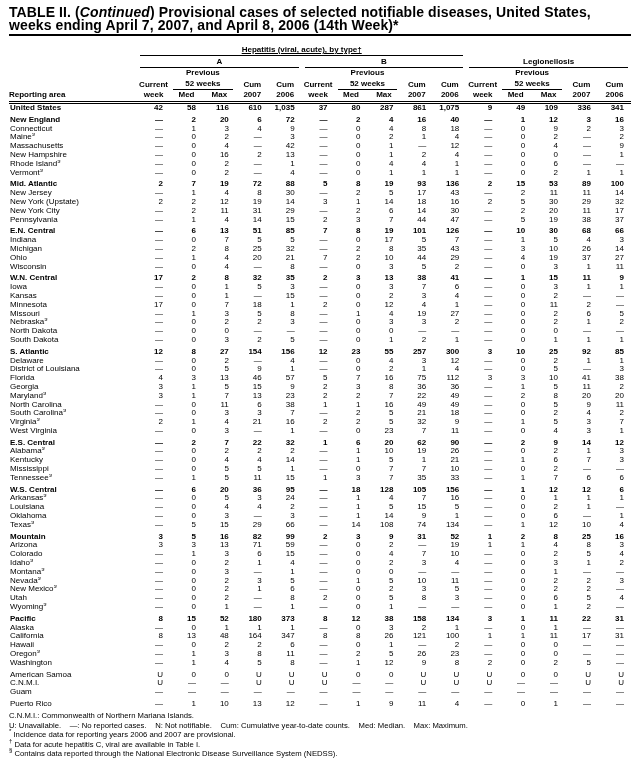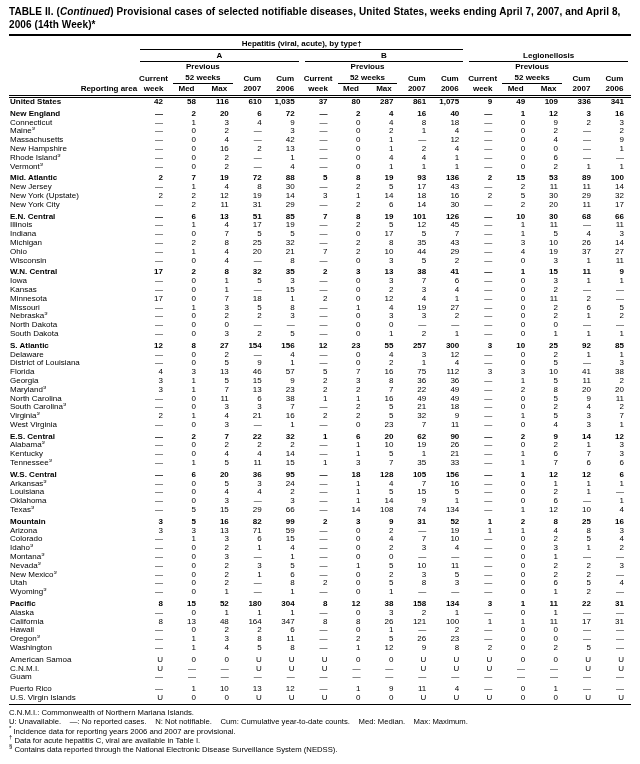--- a/index.html
+++ b/index.html
@@ -3,31 +3,31 @@
 <meta charset="utf-8">
 <style>
   * { margin:0; padding:0; box-sizing:border-box; }
   html,body { background:#fff; }
   body {
     width:640px; height:764px; overflow:hidden;
     color:#000;
     font-family:"Liberation Sans", sans-serif;
     padding:6px 9px 0 9px;
   }
-  .title { font-size:10px; font-weight:bold; line-height:12.5px; margin-bottom:3px; letter-spacing:0.1px; }
+  .title { font-size:14px; font-weight:bold; line-height:12.5px; margin-bottom:3px; letter-spacing:0.1px; }
   .title i { font-style:italic; }
 
   table { border-collapse:collapse; table-layout:fixed; width:622px; border-top:2px solid #000; }
   .c-ra { width:128px; }
   .c-num { width:32.9px; }
 
   thead th { font-weight:bold; font-size:8px; line-height:9.5px; text-align:center; vertical-align:bottom; padding:0; }
   thead .rule { border-bottom:1px solid #000; margin:0 3px; padding:1px 0 0.5px 0; }
-  thead tr.h1 th { padding-top:2px; }
-  thead th.ra-label { text-align:right; }
+  thead tr.h1 th { padding-top:8px;text-decoration:underline; }
+  thead th.ra-label { text-align:left; }
   thead tr.hlast th { border-bottom:3px double #000; padding-bottom:2px; }
 
   td { font-size:8px; line-height:8.8px; text-align:right; padding:0 7px 0 0; white-space:nowrap; }
   td.ra { text-align:left; padding:0 0 0 1px; overflow:hidden; }
   tr.bold td { font-weight:bold; }
   tr.group-start td { padding-top:3px; }
   tbody tr.last-row td { border-bottom:1.5px solid #000; padding-bottom:1.5px; }
 
   sup { font-size:6px; vertical-align:super; line-height:0; }
 
@@ -343,55 +343,55 @@
         <td>2</td>
         <td>6</td>
         <td>14</td>
         <td>30</td>
         <td>—</td>
         <td>2</td>
         <td>20</td>
         <td>11</td>
         <td>17</td>
       </tr>
+      <tr>
+        <td class="ra">Pennsylvania</td>
+        <td>—</td>
+        <td>1</td>
+        <td>4</td>
+        <td>14</td>
+        <td>15</td>
+        <td>2</td>
+        <td>3</td>
+        <td>7</td>
+        <td>44</td>
+        <td>47</td>
+        <td>—</td>
+        <td>5</td>
+        <td>19</td>
+        <td>38</td>
+        <td>37</td>
+      </tr>
       <tr class="group-start bold">
         <td class="ra">E.N. Central</td>
         <td>—</td>
         <td>6</td>
         <td>13</td>
         <td>51</td>
         <td>85</td>
         <td>7</td>
         <td>8</td>
         <td>19</td>
         <td>101</td>
         <td>126</td>
         <td>—</td>
         <td>10</td>
         <td>30</td>
         <td>68</td>
         <td>66</td>
-      </tr>
-      <tr>
-        <td class="ra">Illinois</td>
-        <td>—</td>
-        <td>1</td>
-        <td>4</td>
-        <td>17</td>
-        <td>19</td>
-        <td>—</td>
-        <td>2</td>
-        <td>5</td>
-        <td>12</td>
-        <td>45</td>
-        <td>—</td>
-        <td>1</td>
-        <td>11</td>
-        <td>—</td>
-        <td>11</td>
       </tr>
       <tr>
         <td class="ra">Indiana</td>
         <td>—</td>
         <td>0</td>
         <td>7</td>
         <td>5</td>
         <td>5</td>
         <td>—</td>
         <td>0</td>
@@ -830,20 +830,38 @@
         <td>5</td>
         <td>1</td>
         <td>21</td>
         <td>—</td>
         <td>1</td>
         <td>6</td>
         <td>7</td>
         <td>3</td>
       </tr>
       <tr>
+        <td class="ra">Mississippi</td>
+        <td>—</td>
+        <td>0</td>
+        <td>5</td>
+        <td>5</td>
+        <td>1</td>
+        <td>—</td>
+        <td>0</td>
+        <td>7</td>
+        <td>7</td>
+        <td>10</td>
+        <td>—</td>
+        <td>0</td>
+        <td>2</td>
+        <td>—</td>
+        <td>—</td>
+      </tr>
+      <tr>
         <td class="ra">Tennessee<sup>§</sup></td>
         <td>—</td>
         <td>1</td>
         <td>5</td>
         <td>11</td>
         <td>15</td>
         <td>1</td>
         <td>3</td>
         <td>7</td>
         <td>35</td>
@@ -1105,21 +1123,21 @@
         <td>1</td>
         <td>2</td>
         <td>—</td>
       </tr>
       <tr class="group-start bold">
         <td class="ra">Pacific</td>
         <td>8</td>
         <td>15</td>
         <td>52</td>
         <td>180</td>
-        <td>304</td>
+        <td>373</td>
         <td>8</td>
         <td>12</td>
         <td>38</td>
         <td>158</td>
         <td>134</td>
         <td>3</td>
         <td>1</td>
         <td>11</td>
         <td>22</td>
         <td>31</td>
@@ -1278,35 +1296,17 @@
         <td>—</td>
         <td>1</td>
         <td>9</td>
         <td>11</td>
         <td>4</td>
         <td>—</td>
         <td>0</td>
         <td>1</td>
         <td>—</td>
         <td>—</td>
-      </tr>
-      <tr class="last-row">
-        <td class="ra">U.S. Virgin Islands</td>
-        <td>U</td>
-        <td>0</td>
-        <td>0</td>
-        <td>U</td>
-        <td>U</td>
-        <td>U</td>
-        <td>0</td>
-        <td>0</td>
-        <td>U</td>
-        <td>U</td>
-        <td>U</td>
-        <td>0</td>
-        <td>0</td>
-        <td>U</td>
-        <td>U</td>
       </tr>
     </tbody>
 </table>
 
 <div class="footnotes"><div class="fn">C.N.M.I.: Commonwealth of Northern Mariana Islands.</div><div class="fn">U: Unavailable.    —: No reported cases.    N: Not notifiable.    Cum: Cumulative year-to-date counts.    Med: Median.    Max: Maximum.</div><div class="fn"><sup>*</sup> Incidence data for reporting years 2006 and 2007 are provisional.</div><div class="fn"><sup>†</sup> Data for acute hepatitis C, viral are available in Table I.</div><div class="fn"><sup>§</sup> Contains data reported through the National Electronic Disease Surveillance System (NEDSS).</div></div>
 
 </body></html>

